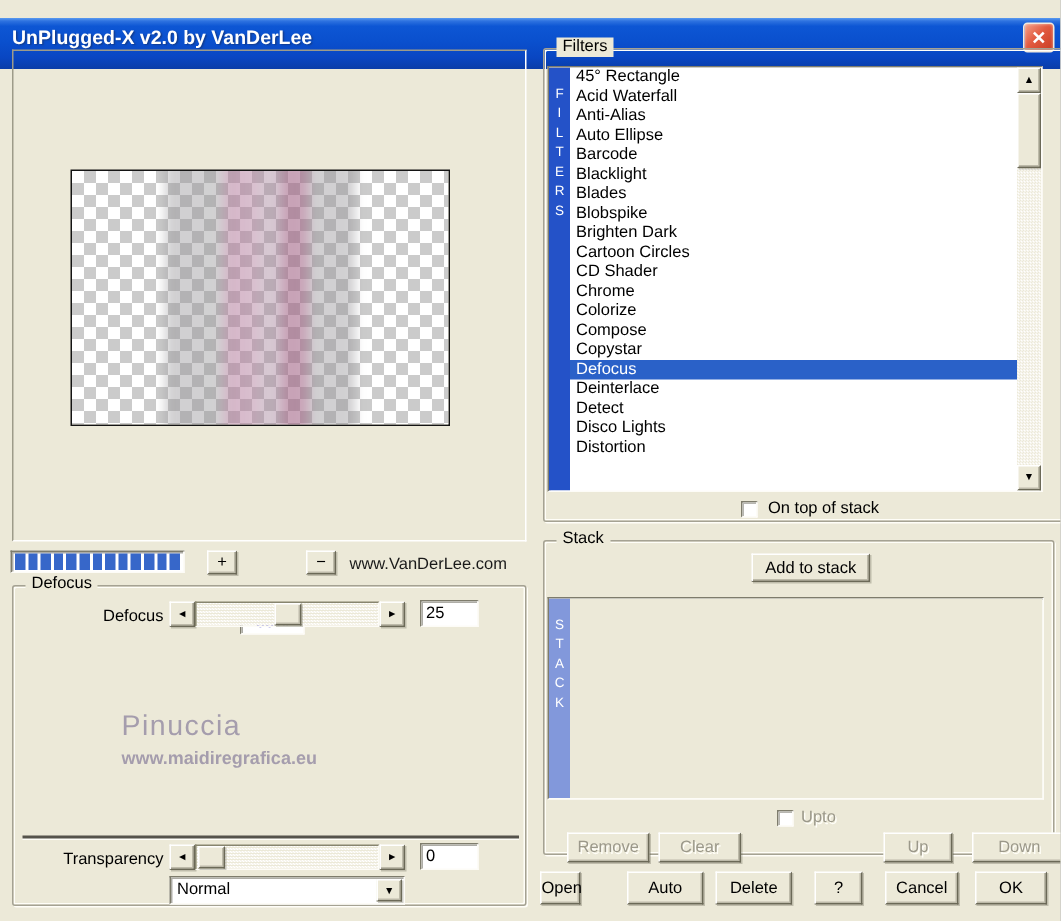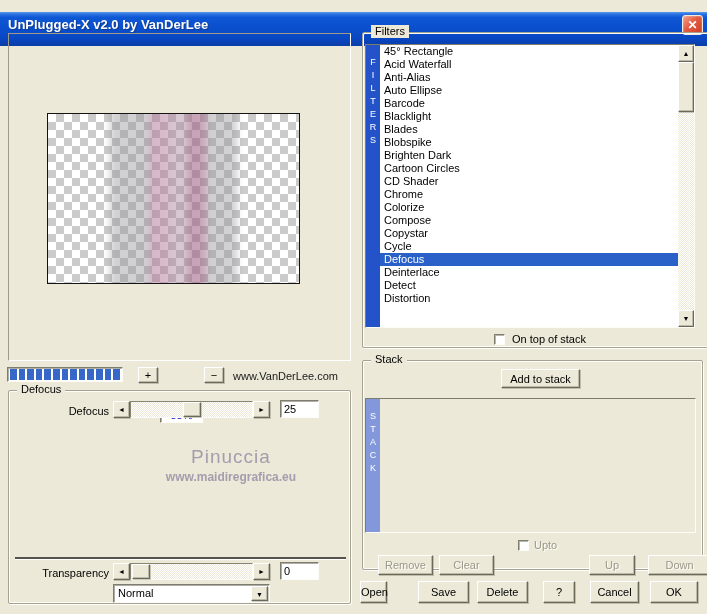--- a/index.html
+++ b/index.html
@@ -90,21 +90,21 @@
   .progress {
     position:absolute; left:7px; top:367px; width:116px; height:15px;
     display:flex; gap:2px; padding:1px 2px;
   }
   .progress .seg { flex:1; background:var(--progress-blue,#3767C9); }
   .zoom-display {
     position:absolute; left:160px; top:367px; width:43px; height:16px;
     color:var(--zoom-text-blue,#2323C8); text-align:center; line-height:14px;margin-top:40px;
   }
   .website { position:absolute; left:233px; top:370px; color:#1A1A1A; }
-  .watermark { position:absolute; left:72px; top:55px; width:300px; text-align:center;
+  .watermark { position:absolute; left:72px; top:83px; width:300px; 
                color:var(--watermark-gray,#A59DAD); }
   .watermark .wm1 { font-size:19px; letter-spacing:1px; }
   .watermark .wm2 { font-size:12px; font-weight:bold; margin-top:2px; }
   .sep { position:absolute; left:6px; top:166px; width:331px; height:2px;
          background:#55534B; box-shadow:0 1px 0 #FFFEF8; }
   .combo-field { position:absolute; line-height:17px; padding-left:4px; }
   .combo-btn { position:absolute; top:1px; width:17px; height:15px; text-align:center; }
   .field-input { position:absolute; font-family:"Liberation Sans",sans-serif;
                  font-size:11px; padding:0 0 0 3px; outline:none; }
   .slider-label { position:absolute; text-align:right; }
@@ -232,24 +232,24 @@
           <div class="lrow">Blacklight</div>
           <div class="lrow">Blades</div>
           <div class="lrow">Blobspike</div>
           <div class="lrow">Brighten Dark</div>
           <div class="lrow">Cartoon Circles</div>
           <div class="lrow">CD Shader</div>
           <div class="lrow">Chrome</div>
           <div class="lrow">Colorize</div>
           <div class="lrow">Compose</div>
           <div class="lrow">Copystar</div>
-          <div class="lrow">Cycle</div>
           <div class="lrow selected">Defocus</div>
           <div class="lrow">Deinterlace</div>
           <div class="lrow">Detect</div>
+          <div class="lrow">Disco Lights</div>
           <div class="lrow">Distortion</div>
         </div>
       <div class="vscroll stipple">
         <div class="sb-btn raised" style="top:0;">
           <span class="arrowglyph" style="line-height:16px;">▲</span>
         </div>
         <div class="sb-thumb raised"></div>
         <div class="sb-btn raised" style="bottom:0;">
           <span class="arrowglyph" style="line-height:16px;">▼</span>
         </div>
@@ -278,18 +278,18 @@
 
     <button class="btn raised disabled" style="left:15px; top:174px; width:55px; height:20px;">Remove</button>
     <button class="btn raised disabled" style="left:76px; top:174px; width:55px; height:20px;">Clear</button>
     <div class="checkbox" style="left:155px; top:179px;"></div>
     <span class="cb-label disabled" style="left:171px; top:178px; position:absolute;">Upto</span>
     <button class="btn raised disabled" style="left:226px; top:174px; width:46px; height:20px;">Up</button>
     <button class="btn raised disabled" style="left:285px; top:174px; width:63px; height:20px;">Down</button>
   </div>
 
   <button class="btn raised" style="left:360px; top:581px; width:27px; height:22px;">Open</button>
-  <button class="btn raised" style="left:418px; top:581px; width:51px; height:22px;">Save</button>
+  <button class="btn raised" style="left:418px; top:581px; width:51px; height:22px;">Auto</button>
   <button class="btn raised" style="left:477px; top:581px; width:51px; height:22px;">Delete</button>
   <button class="btn raised" style="left:543px; top:581px; width:32px; height:22px;">?</button>
   <button class="btn raised" style="left:590px; top:581px; width:49px; height:22px;">Cancel</button>
   <button class="btn raised" style="left:650px; top:581px; width:48px; height:22px;">OK</button>
 </div>
 
 </body></html>

